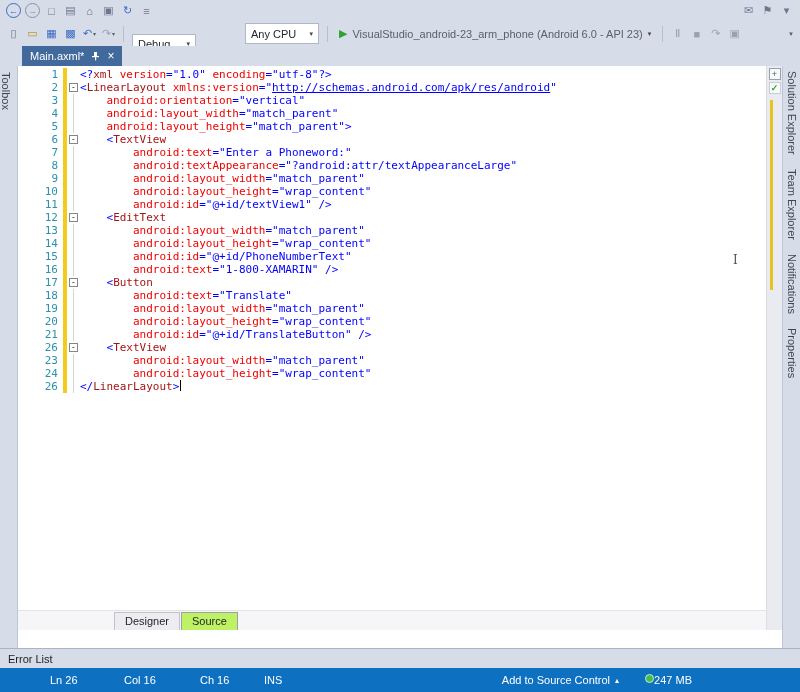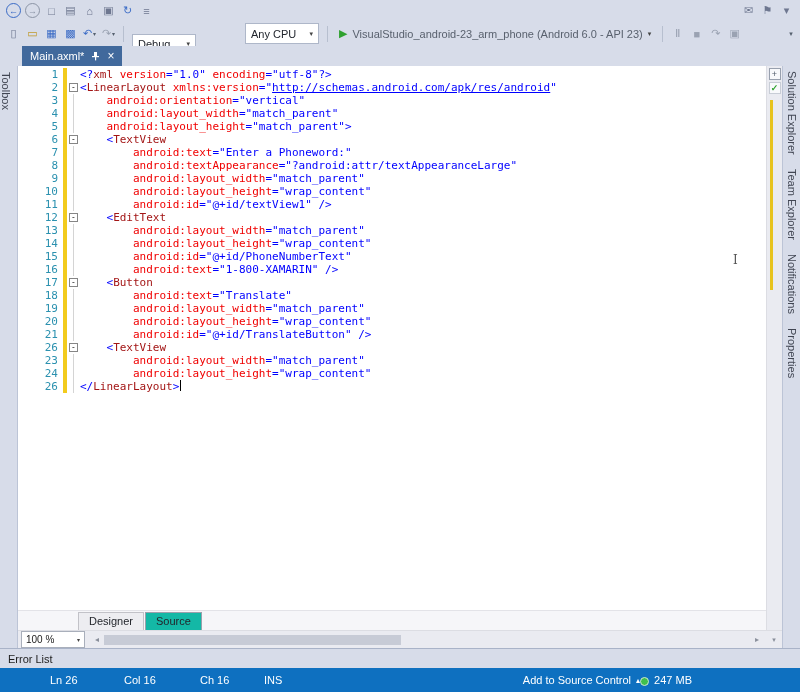--- a/index.html
+++ b/index.html
@@ -63,24 +63,24 @@
   .vscroll{position:absolute;right:0;top:0;bottom:18px;width:16px;background:#EAEBF1;border-left:1px solid #DCDDE3;
           box-sizing:border-box;}
   .vs-plus{width:12px;height:12px;margin:2px auto 0;border:1px solid #98A0AE;background:#F8F9FB;color:#55606E;
           font:9px/10px "Liberation Sans",sans-serif;text-align:center;box-sizing:border-box;}
   .vs-check{width:12px;height:12px;margin:2px auto 0;border:1px solid #C8CDD6;background:#F8F9FB;color:#2EA12E;
           font:bold 9px/11px "Liberation Sans",sans-serif;text-align:center;box-sizing:border-box;}
   .vs-marker{position:absolute;left:3px;top:34px;width:3px;height:190px;background:#E7C31E;}
 
   
   .subtabs{position:absolute;left:0;right:16px;bottom:18px;height:20px;background:#F6F6F9;
-          border-top:1px solid #E3E3E8;display:flex;align-items:flex-end;padding-left:60px;box-sizing:border-box;}
+          border-top:1px solid #E3E3E8;display:flex;align-items:flex-end;padding-left:96px;box-sizing:border-box;}
   .subtab{height:18px;line-height:17px;padding:0 10px;font-size:11px;color:#23262C;background:#EDEDF1;
           border:1px solid #C2C2C8;border-bottom:none;margin-right:1px;box-sizing:border-box;}
-  .subtab.active{background:#14b8a6;border-color:#9AA0AC;}
+  .subtab.active{background:#bef264;border-color:#9AA0AC;}
 
   
   .editor-bottom{position:absolute;left:0;right:0;bottom:0;height:18px;background:#EAEBF1;display:flex;
           align-items:center;border-top:1px solid #DCDDE3;box-sizing:border-box;}
   .zoom-select{display:flex;align-items:center;justify-content:space-between;width:54px;height:15px;background:#fff;
           border:1px solid #A9AFBB;font-size:10px;color:#222;padding:0 4px;margin:0 3px;flex:none;}
   .zoom-select .dd{font-size:6px;color:#444;}
   .hscroll{flex:1;height:14px;margin:0 2px;display:flex;align-items:center;background:#EAEBF1;}
   .hs-arrow{width:14px;text-align:center;font-size:8px;color:#8A8F9B;}
   .hs-track{flex:1;height:12px;position:relative;}
@@ -94,23 +94,23 @@
   
   .error-row{position:absolute;left:0;top:648px;width:800px;height:20px;background:#D7DCE9;
           border-top:1px solid #A9B3C8;display:flex;align-items:center;padding-left:8px;
           font-size:11px;color:#1E1E1E;box-sizing:border-box;}
 
   
   .status{position:absolute;left:0;top:668px;width:800px;height:24px;background:#0E70C0;color:#fff;
           font-size:11px;display:flex;align-items:center;box-sizing:border-box;}
   .sb-ln{margin-left:50px;width:74px;} .sb-col{width:76px;} .sb-ch{width:64px;} .sb-ins{width:40px;}
   .sb-spacer{flex:1;}
-  .sb-sc{display:flex;align-items:center;gap:5px;cursor:default;}
+  .sb-sc{display:flex;align-items:center;gap:5px;margin-right:26px;cursor:default;}
   .sb-sc .up{font-size:8px;}
-  .sb-mem{display:flex;align-items:flex-end;gap:5px;margin-right:108px;}
+  .sb-mem{display:flex;align-items:flex-start;margin-right:108px;}
   .sb-dot{width:9px;height:9px;border-radius:50%;background:#3FBF4C;border:1px solid #CFE8D2;box-sizing:border-box;}
 </style>
 </head>
 <body>
 
 <div class="app">
 
   <div class="chrome">
     <div class="tb-row1">
       <div class="tb-group" id="tb1-left">
@@ -402,34 +402,20 @@
       <div class="vs-plus">+</div>
       <div class="vs-check">✓</div>
       <div class="vs-marker"></div>
     </div>
 
     <div class="subtabs">
       <div class="subtab">Designer</div>
       <div class="subtab active">Source</div>
     </div>
 
-    <div class="editor-bottom">
-      <div class="zoom-select">
-        <span>100 %</span>
-        <span class="dd">▾</span>
-      </div>
-      <div class="hscroll">
-        <span class="hs-arrow">◂</span>
-        <div class="hs-track">
-          <div class="hs-thumb"></div>
-        </div>
-        <span class="hs-arrow">▸</span>
-      </div>
-      <div class="corner">▾</div>
-    </div>
   </div>
 
   <div class="ibeam">I</div>
 
   <div class="error-row">
     <span>Error List</span>
   </div>
 
   <div class="status">
     <span class="sb-ln">Ln 26</span>

